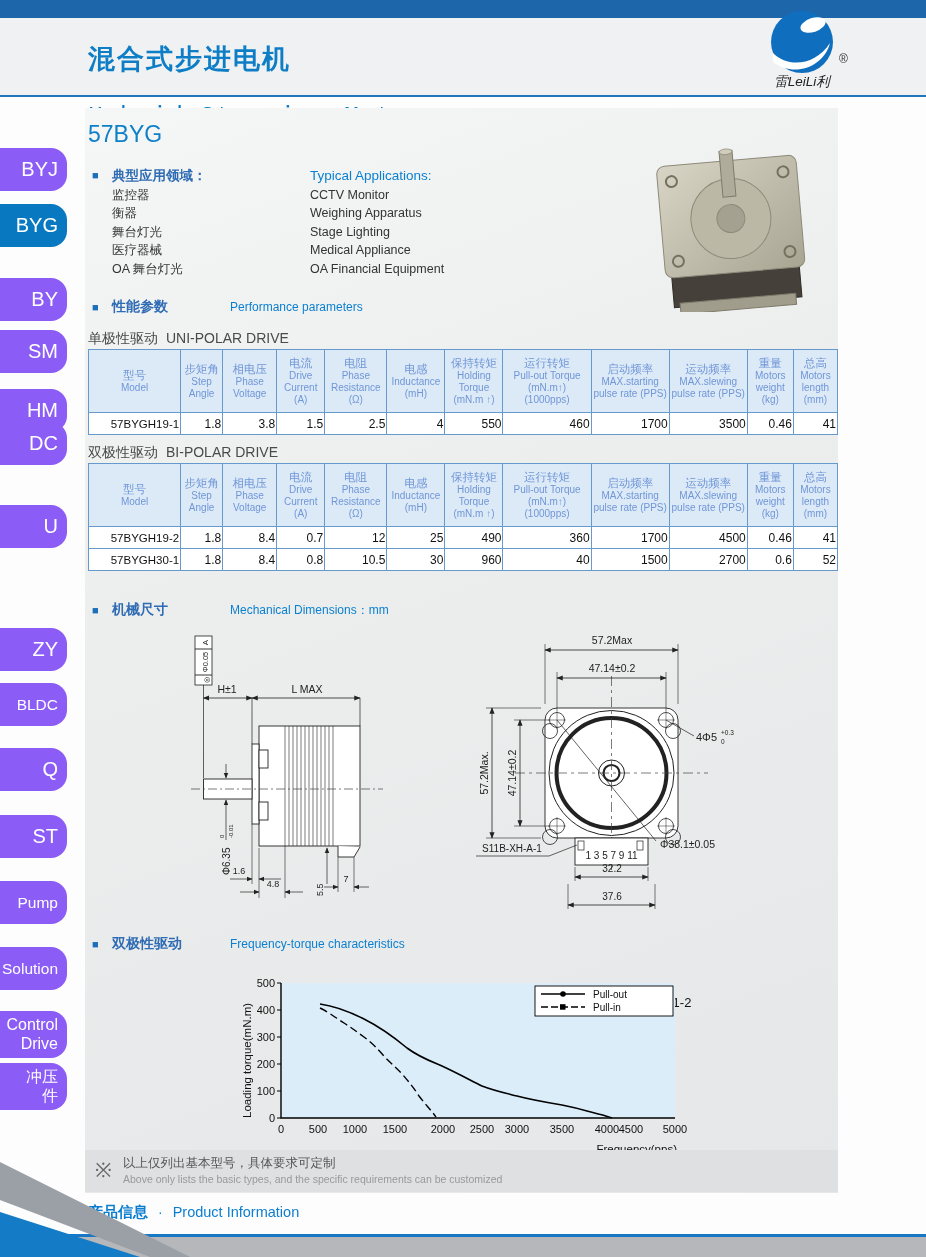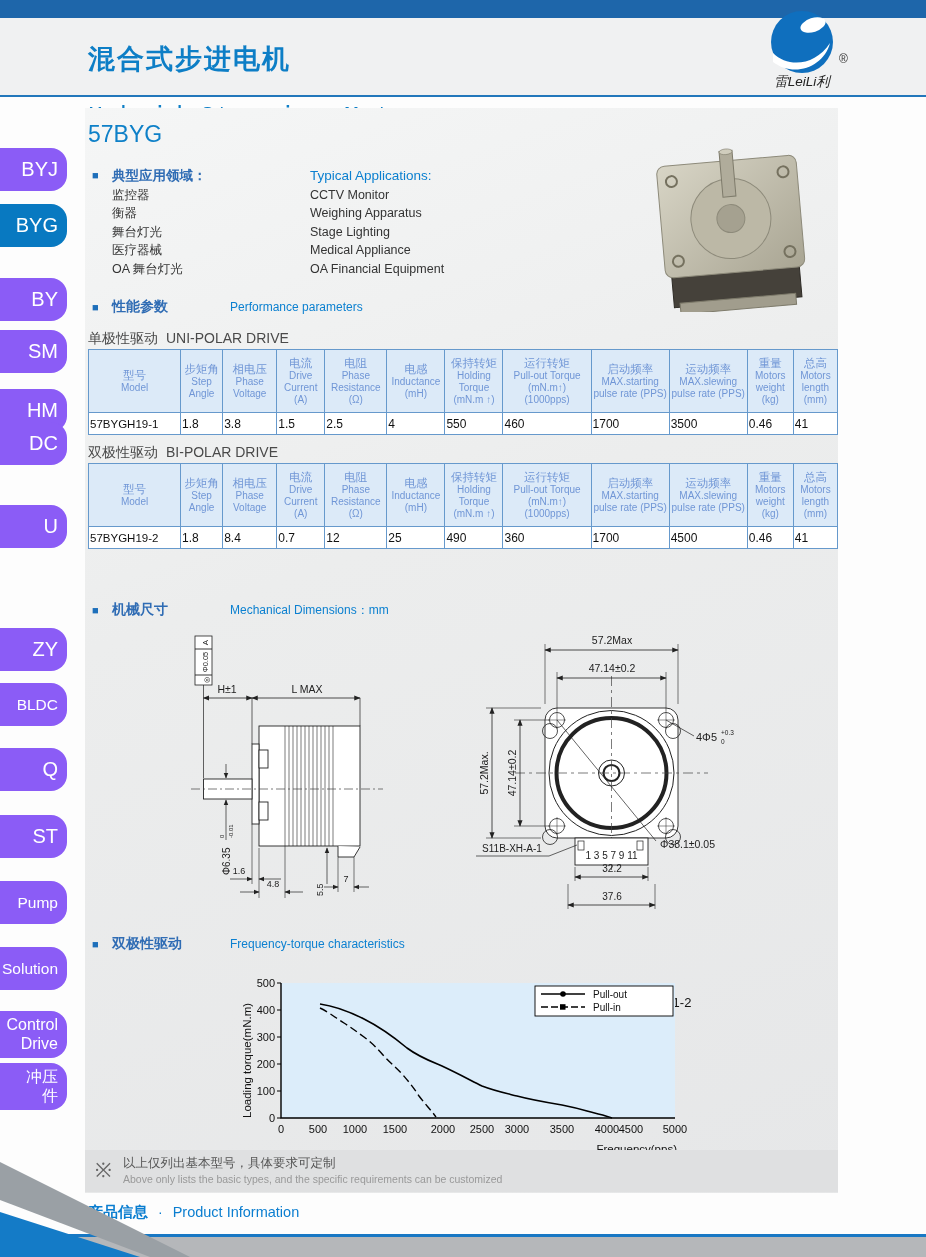--- a/index.html
+++ b/index.html
@@ -38,21 +38,21 @@
   .apps-bullet{position:absolute;top:169px;left:92px;font-size:11px;color:#1e6fba;}
   
   .drive{position:absolute;left:88px;font-size:14px;color:#4a4a4a;display:flex;gap:8px;}
   table.spec{position:absolute;left:88px;border-collapse:collapse;table-layout:fixed;width:750px;
              background:#fff;}
   table.spec th,table.spec td{border:1px solid #6699cc;}
   table.spec th{background:#dceaf8;color:#7096d6;font-weight:normal;height:60px;
                 padding:1px 1px;vertical-align:middle;}
   .thzh{display:block;font-size:11.5px;line-height:1.25;}
   .then{display:block;font-size:10px;line-height:1.18;}
-  table.spec td{font-size:12px;text-align:left;height:19px;color:#111;background:#fff;}
+  table.spec td{font-size:12px;text-align:right;height:19px;color:#111;background:#fff;}
   table.spec td.mod{font-size:11.5px;}
   
   .chart-title{position:absolute;top:995px;left:318px;display:flex;gap:20px;font-size:13px;color:#111;}
   
   .fnband{position:absolute;top:1150px;left:85px;width:753px;height:42px;background:#dfe0e1;}
   .fnsym{position:absolute;top:6px;left:10px;font-size:20px;color:#666;}
   .fnzh{position:absolute;top:5px;left:38px;font-size:12.5px;color:#555;}
   .fnen{position:absolute;top:23px;left:38px;font-size:10.5px;color:#999;}
   .finfo{position:absolute;top:1203px;left:88px;display:flex;align-items:baseline;gap:10px;
          color:#0b7ed0;}
@@ -346,20 +346,34 @@
           <td>0.7</td>
           <td>12</td>
           <td>25</td>
           <td>490</td>
           <td>360</td>
           <td>1700</td>
           <td>4500</td>
           <td>0.46</td>
           <td>41</td>
     </tr>
+    <tr>
+      <td class="mod">57BYGH30-1</td>
+          <td>1.8</td>
+          <td>8.4</td>
+          <td>0.8</td>
+          <td>10.5</td>
+          <td>30</td>
+          <td>960</td>
+          <td>40</td>
+          <td>1500</td>
+          <td>2700</td>
+          <td>0.6</td>
+          <td>52</td>
+    </tr>
   </tbody>
     </table>
 
   <div class="sec-head" style="top:601px">
     <span class="sec-bullet">■</span>
     <span class="sec-zh">机械尺寸</span>
     <span class="sec-en">Mechanical Dimensions：mm</span>
   </div>
 
   <svg style="position:absolute;top:626px;left:95px" width="372" height="302" viewBox="0 0 372 302" fill="none" stroke="#222" stroke-width="0.9">

